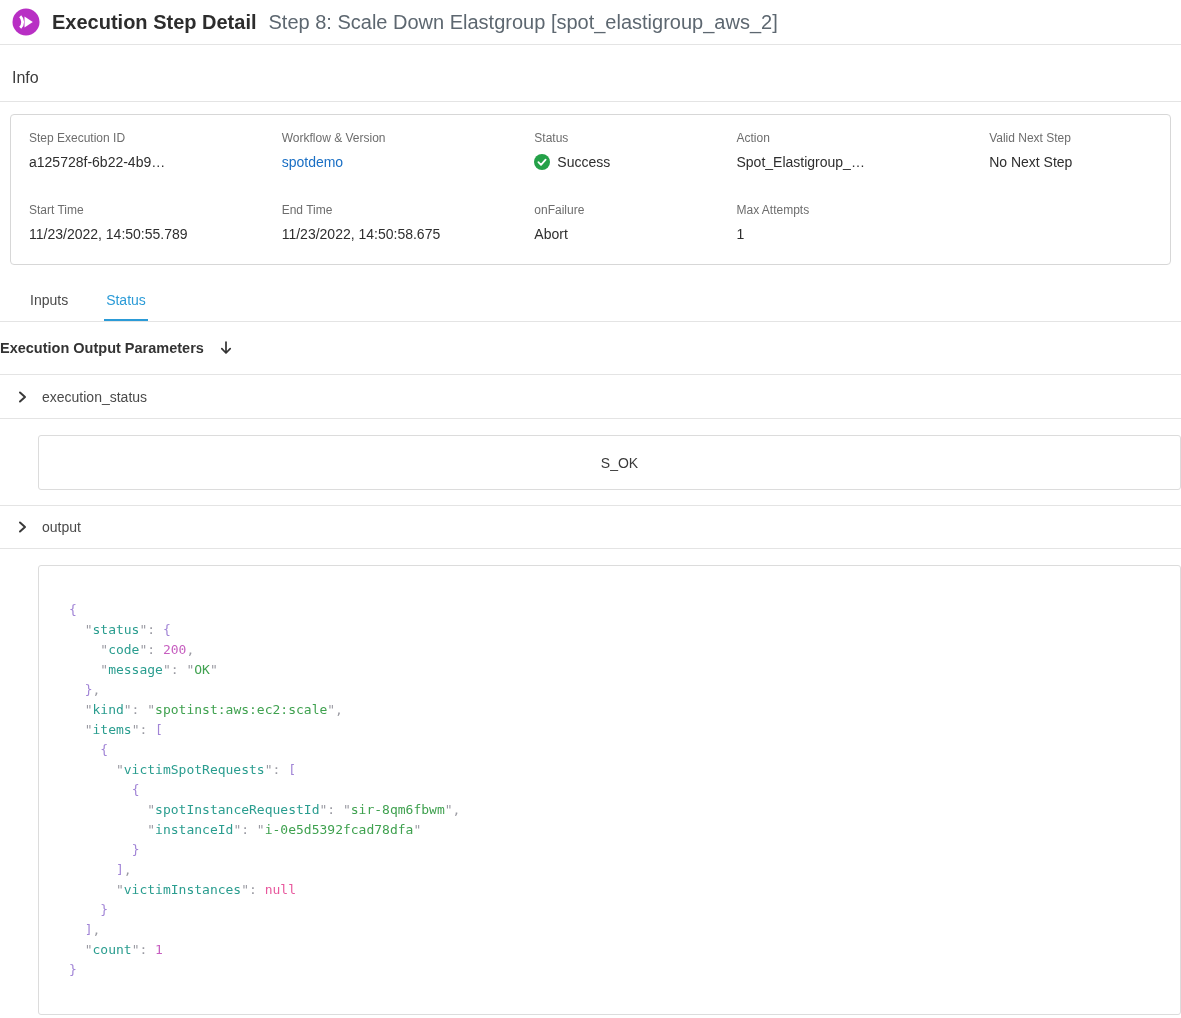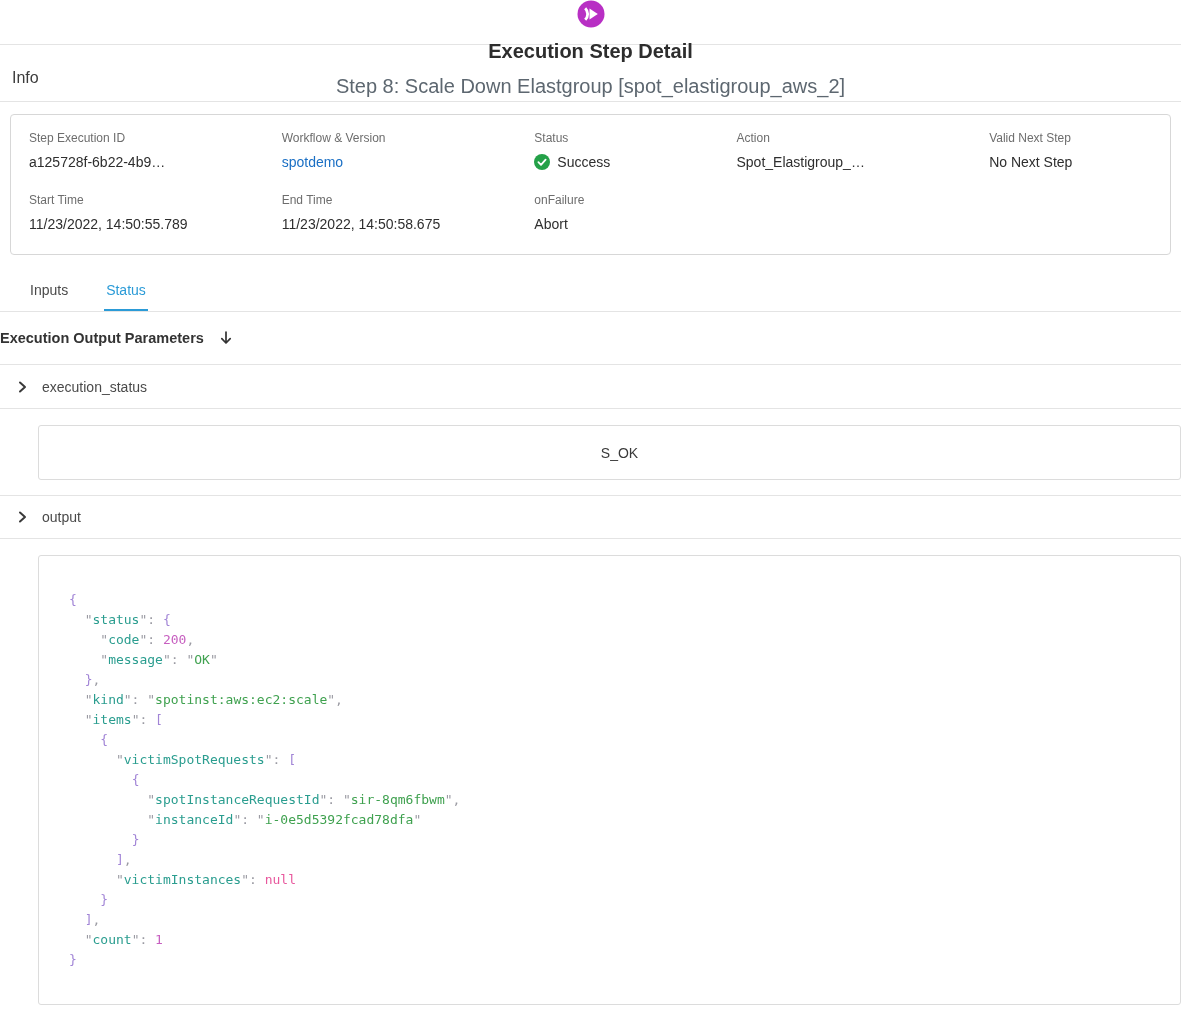--- a/index.html
+++ b/index.html
@@ -9,42 +9,41 @@
     background: #ffffff;
     font-family: "Liberation Sans", sans-serif;
     color: #333;
   }
 
   
   .app-header {
     display: flex; align-items: center; gap: 12px;
     height: 45px; padding: 0 12px;
     border-bottom: 1px solid #e4e4e4;
-    flex-direction: column;
   }
   .logo { width: 28px; height: 28px; display: inline-flex; }
   .page-title { margin: 0; font-size: 20px; font-weight: 700; color: #2d2d2d; }
   .page-subtitle { font-size: 20px; font-weight: 400; color: #5d6770; }
 
   
   .section-label-row {
     padding: 24px 12px 14px;
     border-bottom: 1px solid #e4e4e4;
   }
   .section-label { font-size: 16px; color: #3c3c3c; }
 
   
   .info-card {
     margin: 12px 10px 0;
     border: 1px solid #d7d7d7;
     border-radius: 4px;
     padding: 16px 18px 22px;
     display: grid;
     grid-template-columns: 22.5% 22.5% 18% 22.5% 14.5%;
-    row-gap: 23px;
+    row-gap: 33px;
   }
   .field-label { font-size: 12px; color: #6d6d6d; margin-bottom: 9px; }
   .field-value { font-size: 14px; color: #2e2e2e; }
   .field-value.link { color: var(--link, #1a6fc4); cursor: pointer; }
   .status-value { display: flex; align-items: center; gap: 7px; }
 
   
   .tabs {
     display: flex; gap: 34px;
     padding: 0 0 0 28px; margin-top: 14px;
@@ -153,20 +152,24 @@
     <div class="field-value">11/23/2022, 14:50:55.789</div>
   </div>
   <div class="field">
     <div class="field-label">End Time</div>
     <div class="field-value">11/23/2022, 14:50:58.675</div>
   </div>
   <div class="field">
     <div class="field-label">onFailure</div>
     <div class="field-value">Abort</div>
   </div>
+  <div class="field">
+    <div class="field-label">Max Attempts</div>
+    <div class="field-value">1</div>
+  </div>
   <div class="field"></div>
 </section>
 
 <nav class="tabs">
   <button class="tab">Inputs</button>
   <button class="tab active">Status</button>
 </nav>
 
 <div class="params-header">
   <span>Execution Output Parameters</span>

